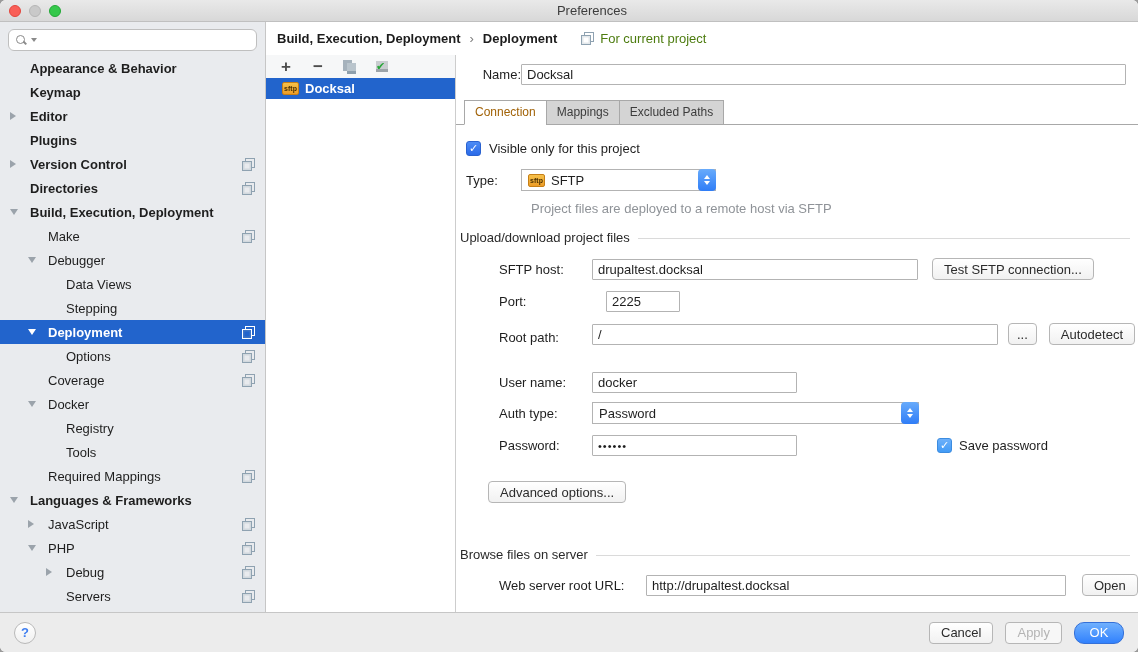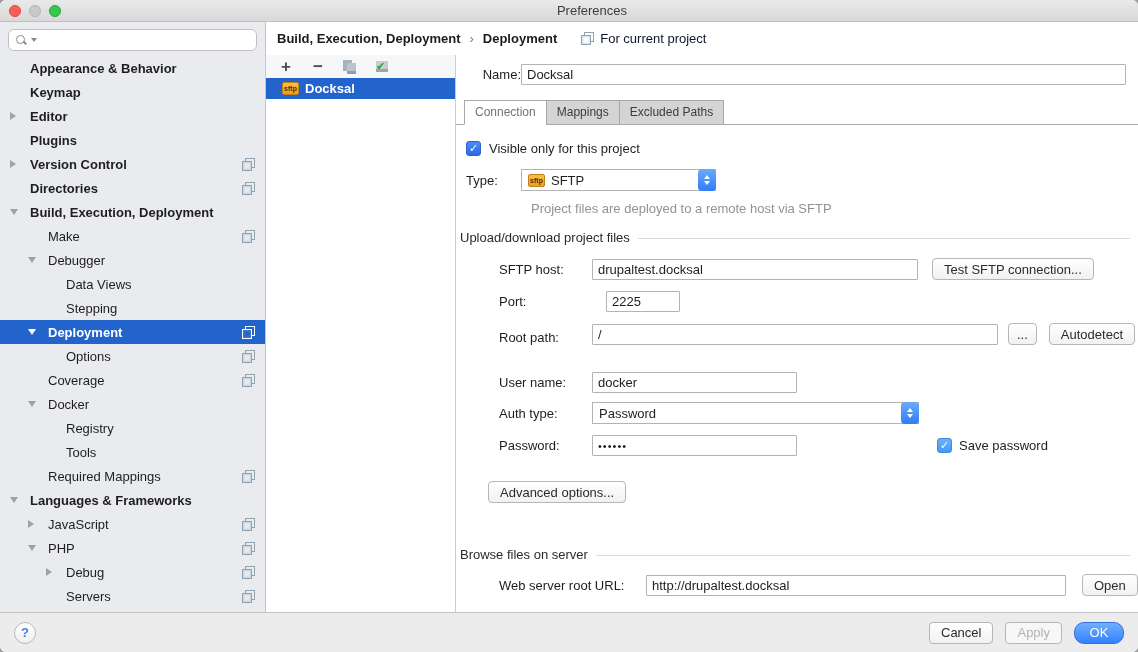--- a/index.html
+++ b/index.html
@@ -46,21 +46,21 @@
   .tl { color:#1e1e1e; white-space:nowrap; }
   .proj-icon { width:13px; height:13px; position:relative; margin-left:auto; margin-right:10px; flex:0 0 13px; }
   .proj-icon::before { content:""; position:absolute; right:0; top:0; width:8px; height:8px; border:1px solid #8fa2b1; }
   .proj-icon::after { content:""; position:absolute; left:0; bottom:0; width:8px; height:8px; border:1px solid #8fa2b1; background:#e9ebee; box-shadow:inset 0 0 0 1.5px rgba(143,162,177,.25); }
   .tree-row.selected .proj-icon::before { border-color:#fff; }
   .tree-row.selected .proj-icon::after { border-color:#fff; background:#2264cc; }
 
   
   .crumb-seg { font-weight:bold; color:#1c1c1c; }
   .crumb-sep { color:#7e7e7e; margin:0 9px; font-weight:normal; }
-  .scope { display:flex; align-items:center; margin-left:24px; color:#0f172a; }
+  .scope { display:flex; align-items:center; margin-left:24px; color:#4d7c0f; }
   .scope .proj-icon { margin:0 6px 0 0; }
   .scope .proj-icon::after { background:#fff; }
 
   
   .list-toolbar { height:23px; flex:0 0 23px; background:#f6f7f8; display:flex; align-items:center; padding-left:12px; gap:16px; }
   .tb-ic { width:16px; height:16px; display:flex; align-items:center; justify-content:center; color:#4d4d4d; font-size:17px; font-weight:bold; line-height:1; cursor:default; }
   .copy-icon { position:relative; width:14px; height:14px; }
   .copy-icon::before { content:""; position:absolute; left:0; top:0; width:9px; height:11px; background:#a6b2bc; }
   .copy-icon::after { content:""; position:absolute; left:4px; top:3px; width:9px; height:11px; background:#8fa0ad; box-shadow:inset 0 2px 0 #b9c4cc, inset 0 5px 0 #b9c4cc, inset 0 8px 0 #b9c4cc; }
   .default-icon { position:relative; width:14px; height:14px; }
@@ -75,21 +75,21 @@
   .lbl { color:#1e1e1e; white-space:nowrap; }
   input.fld { height:21px; border:1px solid #b3b3b3; background:#fff; font-family:inherit; font-size:13px; color:#1e1e1e; padding:0 5px; border-radius:1px; }
   .name-row { margin:9px 12px 0 10px; }
   .name-row .lbl { width:55px;text-align:right; }
   .name-row input { flex:1; }
 
   .tabbar { margin-top:15px; padding-left:8px; position:relative; display:flex; align-items:flex-end; }
   .tabbar::after { content:""; position:absolute; left:0; right:0; bottom:0; height:1px; background:#a8a8a8; }
   .tab { position:relative; z-index:1; font-size:12px; padding:4px 10px 5px 10px; border:1px solid #a8a8a8; border-right:none; background:#d4d4d4; color:#3c3c3c; cursor:default; }
   .tab:last-child { border-right:1px solid #a8a8a8; }
-  .tab.active { background:#fff; color:#737373; border-bottom:1px solid #fff; }
+  .tab.active { background:#fff; color:#a16207; border-bottom:1px solid #fff; }
 
   .cb { width:15px; height:15px; border-radius:3px; display:inline-flex; align-items:center; justify-content:center; color:#fff; font-size:11px; font-weight:bold; flex:0 0 15px; }
   .cb.dark { background:linear-gradient(#4d8cf5,#2a6ae8); border:1px solid #2a62d0; }
   .cb.light { background:linear-gradient(#6db0fa,#429bf6); border:1px solid #3c8ce0; }
   .visible-row { margin:16px 0 0 10px; }
   .visible-row .cb { margin-right:8px; }
 
   .type-row { margin:13px 0 0 10px; }
   .type-row .lbl { width:55px; }
   .dropdown { position:relative; height:22px; border:1px solid #b3b3b3; background:#fff; display:flex; align-items:center; padding:0 24px 0 6px; }

